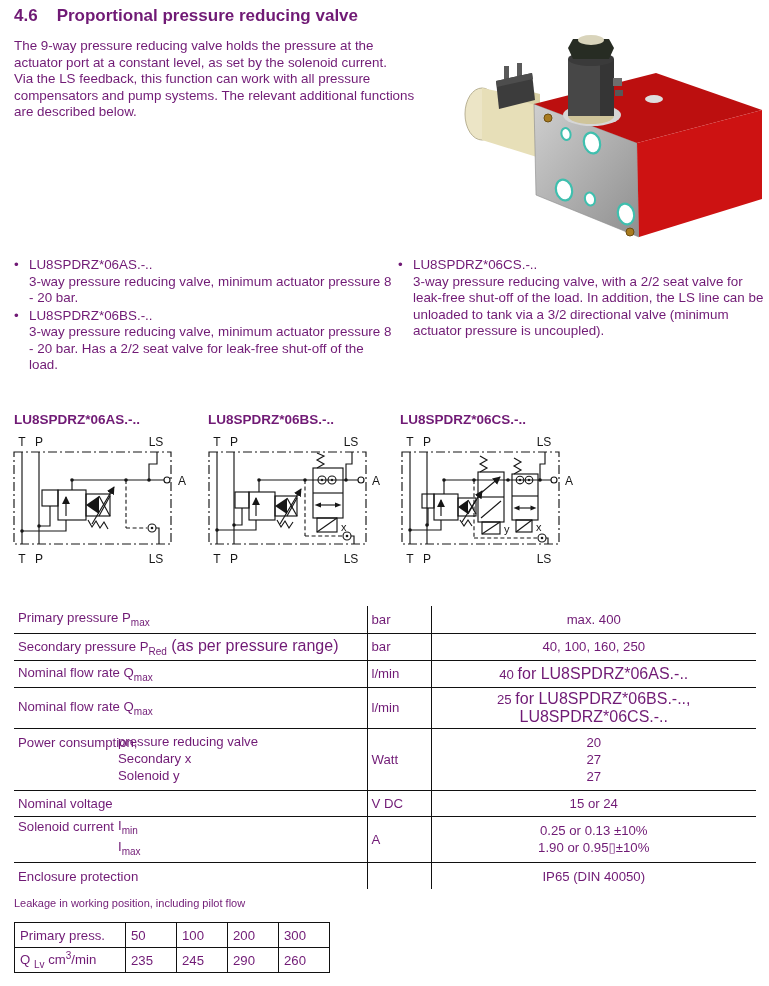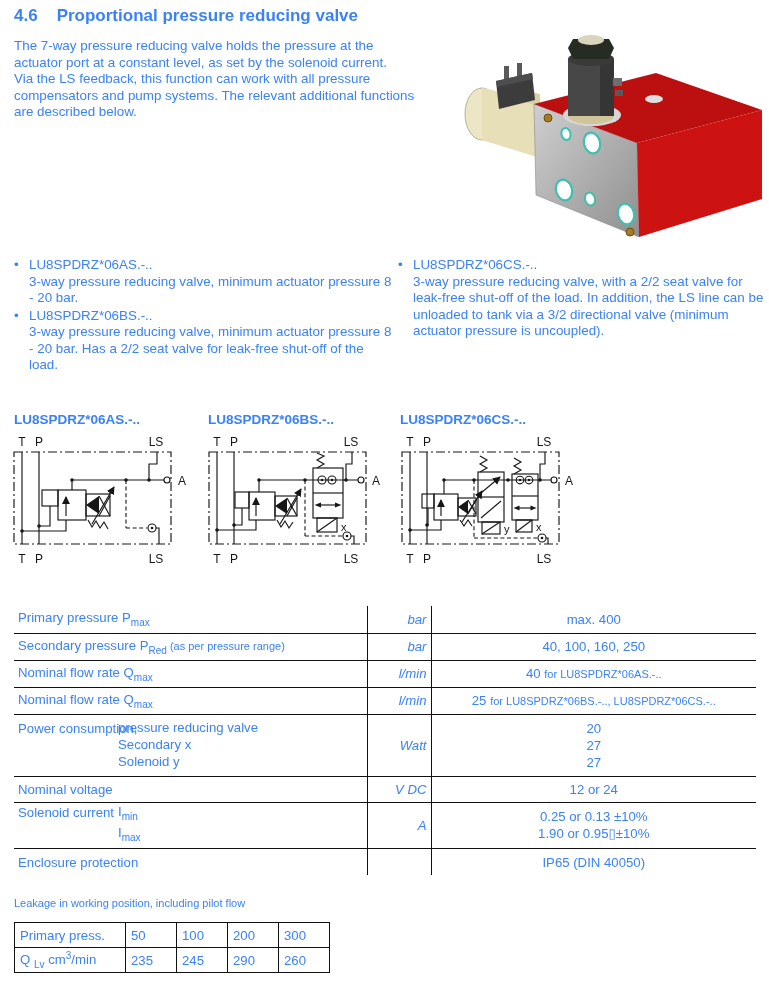--- a/index.html
+++ b/index.html
@@ -1,17 +1,17 @@
 <!DOCTYPE html>
 <html><head>
 <meta charset="utf-8">
 <style>
   html,body{margin:0;padding:0;background:#fff;}
   .page{position:relative;width:769px;height:986px;background:#fff;
-        font-family:"Liberation Sans",sans-serif;color:#3b82f6;overflow:hidden;}
+        font-family:"Liberation Sans",sans-serif;color:#701a75;overflow:hidden;}
   
   .heading{position:absolute;left:14px;top:6px;font-size:17px;font-weight:bold;display:flex;gap:19px;}
   
   .intro{position:absolute;left:14px;top:38px;width:402px;font-size:13.4px;line-height:16.5px;}
   .intro p{margin:0;}
   
   .valve3d{position:absolute;left:440px;top:26px;}
   
   .bullets{position:absolute;top:257px;font-size:13.4px;line-height:16.5px;}
   .bullets.left{left:14px;width:382px;}
@@ -27,24 +27,24 @@
   .lnd{stroke:#161616;stroke-width:1.1;fill:none;stroke-dasharray:4 2.6;}
   .frm{stroke:#161616;stroke-width:1.15;fill:none;stroke-dasharray:9 3 2 3;}
   .dt{fill:#161616;}
   .diag text{font-family:"Liberation Sans",sans-serif;font-size:12px;fill:#161616;}
   .diag text.sml{font-size:11px;}
   
   .spec{position:absolute;left:14px;top:606px;width:742px;border-collapse:collapse;
         font-size:13.2px;table-layout:fixed;}
   .spec td{padding:2px 4px;vertical-align:middle;}
   .spec tr:not(:last-child) td{border-bottom:1px solid #111;}
-  .spec td.mid{border-left:1px solid #111;border-right:1px solid #111;text-align:right;font-style:italic;}
+  .spec td.mid{border-left:1px solid #111;border-right:1px solid #111;text-align:left;}
   .spec td.val{text-align:center;}
   .spec sub{font-size:10px;}
-  .sm{font-size:11px;}
+  .sm{font-size:16px;}
   .r14{height:27px;} .r5{height:62px;} .r6{height:26px;margin-top:18px;} .r7{height:44px;} .r8{height:27px;}
   .lblflex{display:flex;}
   .subcol{margin-left:100px;line-height:17px;}
   .subcol div{white-space:nowrap;}
   .vstack{line-height:17px;}
   
   .leaktitle{position:absolute;left:14px;top:897px;font-size:11px;}
   .leak{position:absolute;left:14px;top:922px;border-collapse:collapse;font-size:13.2px;}
   .leak td{border:1px solid #111;height:24px;padding:0 5px;}
   .leak td.lab{width:100px;border-radius:7px;}
@@ -67,21 +67,21 @@
 </svg>
 
 <div class="page">
 
   <div class="heading">
     <span>4.6</span>
     <span>Proportional pressure reducing valve</span>
   </div>
 
   <div class="intro">
-    <p>The 7-way pressure reducing valve holds the pressure at the actuator port at a constant level, as set by the solenoid current.</p>
+    <p>The 9-way pressure reducing valve holds the pressure at the actuator port at a constant level, as set by the solenoid current.</p>
     <p>Via the LS feedback, this function can work with all pressure compensators and pump systems. The relevant additional functions are described below.</p>
   </div>
 
   <svg class="valve3d" width="322" height="216" viewBox="0 0 322 216">
 
     <ellipse cx="42" cy="88" rx="17" ry="26" fill="#ece5c6" stroke="#b9b295" stroke-width="1"></ellipse>
     <polygon points="42,62 100,74 100,132 42,114" fill="#e7dfb8"></polygon>
     <polygon points="60,58 100,68 100,80 60,70" fill="#d9d1a6"></polygon>
 
     <rect x="64" y="40" width="5" height="13" fill="#5a5a5a"></rect>
@@ -366,21 +366,21 @@
         <div class="vstack">
           <div>20</div>
           <div>27</div>
           <div>27</div>
         </div>
       </td>
     </tr>
     <tr class="r6">
       <td class="c1">Nominal voltage</td>
       <td class="mid">V DC</td>
-      <td class="val">12 or 24</td>
+      <td class="val">15 or 24</td>
     </tr>
     <tr class="r7">
       <td class="c1">
         <div class="lblflex">
               <span>Solenoid current</span>
             </div>
         <div class="subcol" style="margin-top:-17px;">
           <div><span>I</span><sub>min</sub></div>
           <div><span>I</span><sub>max</sub></div>
         </div>

